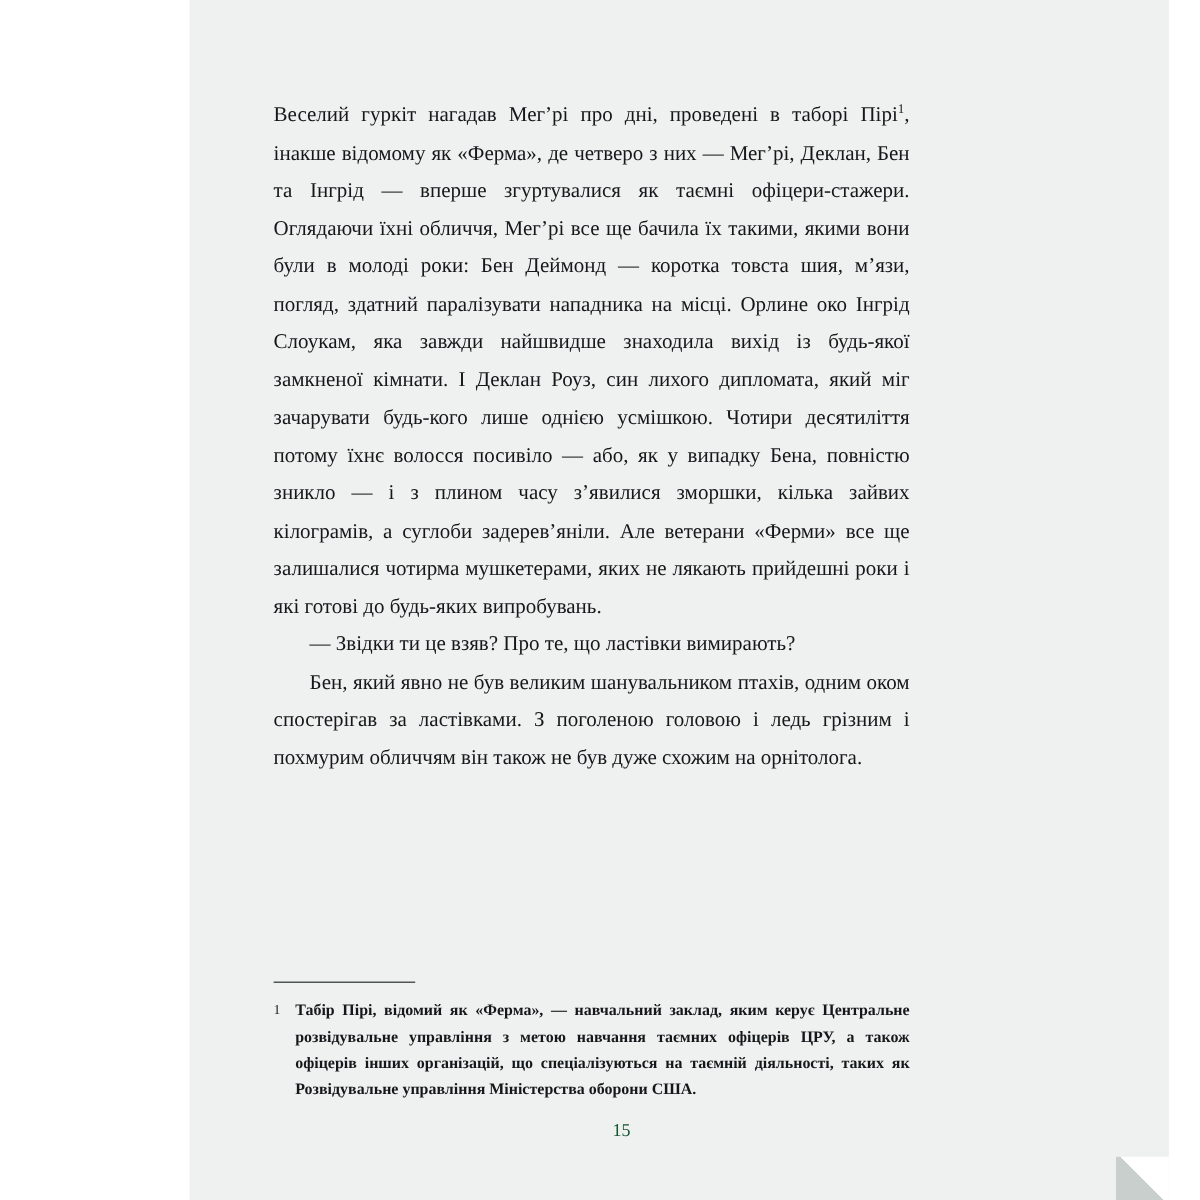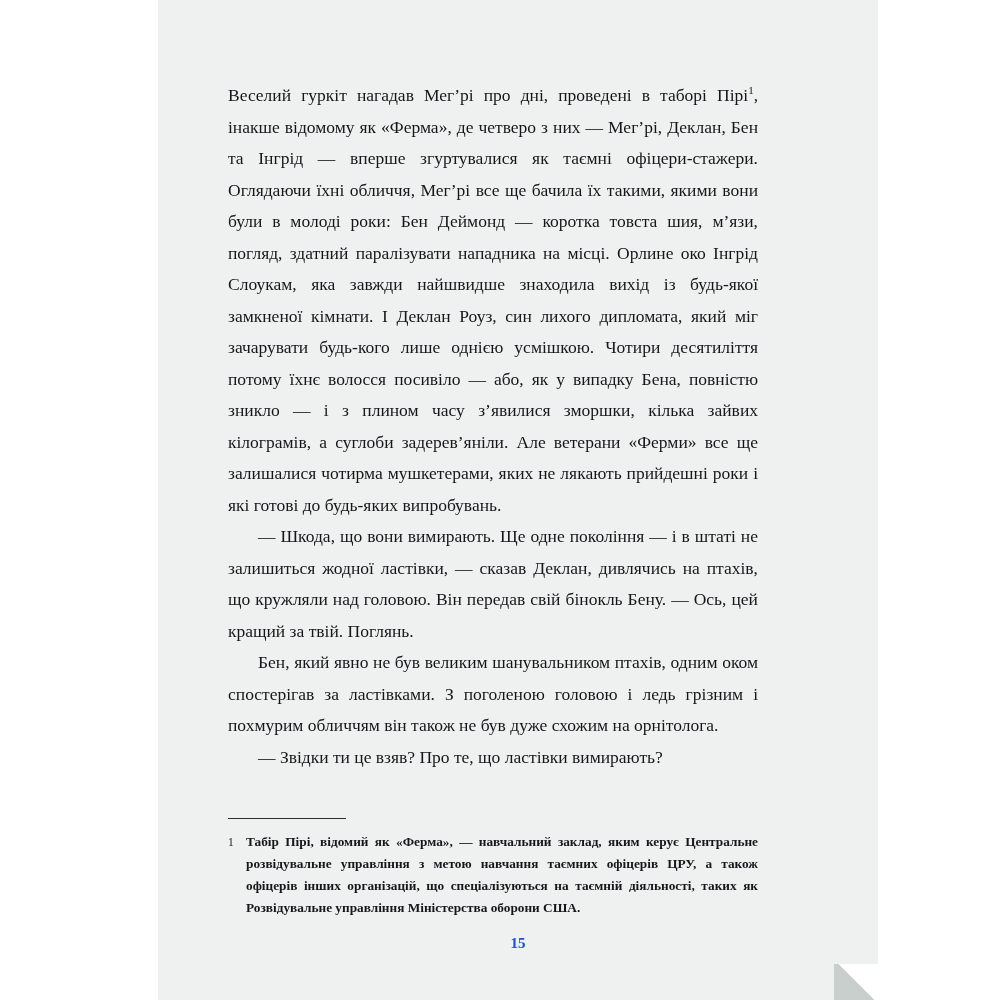--- a/index.html
+++ b/index.html
@@ -10,21 +10,21 @@
     width: 1000px;
     height: 1000px;
     background: #ffffff;
     font-family: "Liberation Serif", serif;
     overflow: hidden;
   }
   .page-scan {
     position: absolute;
     left: 158px;
     top: 0px;
-    width: 720px;
+    width: 816px;
     height: 1000px;
     background: #eef1ef;
     box-sizing: border-box;
   }
   .page-scan::after {
     content: "";
     position: absolute;
     right: 0;
     bottom: 0;
     width: 44px;
@@ -85,39 +85,37 @@
     flex: 1 1 auto;
     font-weight: bold;
   }
   .page-number {
     position: absolute;
     left: 0;
     top: 935px;
     width: 720px;
     text-align: center;
     font-size: 15px;
-    color: #1d4ed8;
-    font-weight: bold;
+    color: #14532d;
   }
 </style>
 </head>
 <body>
 
 <div class="page-scan">
 
   <div class="text-column">
 
     <p class="body-par"><span>Веселий гуркіт нагадав Мег’рі про дні, проведені в таборі Пірі</span><sup class="fn-ref">1</sup><span>, інакше відомому як «Ферма», де четверо з них — Мег’рі, Деклан, Бен та Інгрід — вперше згуртувалися як таємні офіцери-стажери. Оглядаючи їхні обличчя, Мег’рі все ще бачила їх такими, якими вони були в молоді роки: Бен Деймонд — коротка товста шия, м’язи, погляд, здатний паралізувати нападника на місці. Орлине око Інгрід Слоукам, яка завжди найшвидше знаходила вихід із будь-якої замкненої кімнати. І Деклан Роуз, син лихого дипломата, який міг зачарувати будь-кого лише однією усмішкою. Чотири десятиліття потому їхнє волосся посивіло — або, як у випадку Бена, повністю зникло — і з плином часу з’явилися зморшки, кілька зайвих кілограмів, а суглоби задерев’яніли. Але ветерани «Ферми» все ще залишалися чотирма мушкетерами, яких не лякають прийдешні роки і які готові до будь-яких випробувань.</span></p>
 
 
-    <p class="body-par indent">— Шкода, що вони вимирають. Ще одне покоління — і в штаті не залишиться жодної ластівки, — сказав Деклан, дивлячись на птахів, що кружляли над головою. Він передав свій бінокль Бену. — Ось, цей кращий за твій. Поглянь.</p>
+
+    <p class="body-par indent">— Звідки ти це взяв? Про те, що ластівки вимирають?</p>
 
     <p class="body-par indent">Бен, який явно не був великим шанувальником птахів, одним оком спостерігав за ластівками. З поголеною головою і ледь грізним і похмурим обличчям він також не був дуже схожим на орнітолога.</p>
-
-    <p class="body-par indent">— Звідки ти це взяв? Про те, що ластівки вимирають?</p>
 
   </div>
 
   <div class="footnote-area">
     <div class="footnote-rule"></div>
     <div class="footnote-body">
       <span class="footnote-marker">1</span>
       <span class="footnote-text">Табір Пірі, відомий як «Ферма», — навчальний заклад, яким керує Центральне розвідувальне управління з метою навчання таємних офіцерів ЦРУ, а також офіцерів інших організацій, що спеціалізуються на таємній діяльності, таких як Розвідувальне управління Міністерства оборони США.</span>
     </div>
   </div>

